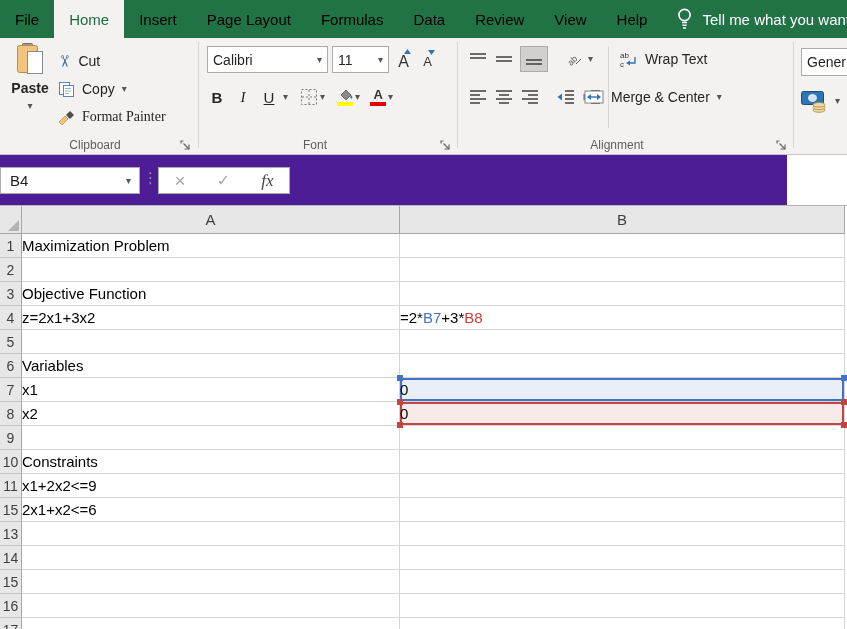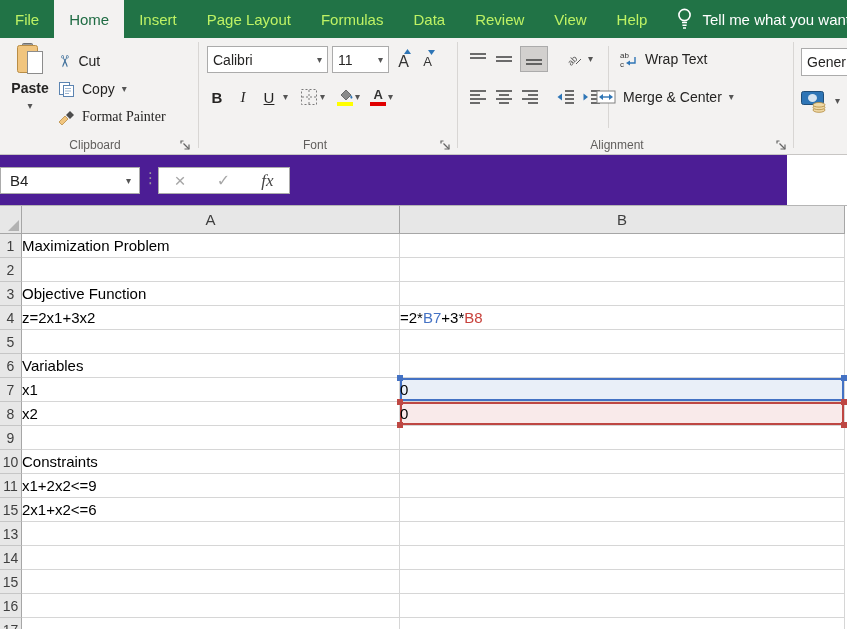--- a/index.html
+++ b/index.html
@@ -4,21 +4,21 @@
 <style>
   * { box-sizing: border-box; margin: 0; padding: 0; }
   html,body { width:847px; height:629px; overflow:hidden; }
   body {
     position:relative; background:#fff;
     font-family:"Liberation Sans","DejaVu Sans",sans-serif;
     -webkit-font-smoothing:antialiased;
   }
   
   .tabbar { position:absolute; left:0; top:0; width:847px; height:38px; background:#217346; display:flex; align-items:stretch; }
-  .tab { color:#bef264; font-size:15px; display:flex; align-items:center; padding:0 15px; cursor:default; white-space:nowrap; }
+  .tab { color:#000000; font-size:15px; display:flex; align-items:center; padding:0 15px; cursor:default; white-space:nowrap; }
   .tab.active { background:#f3f2f1; color:#1e6b43; }
   .tellme { display:flex; align-items:center; color:#fff; font-size:15px; gap:9px; padding-left:14px; white-space:nowrap; overflow:hidden; }
   .bulb { flex:0 0 auto; }
   
   .ribbon { position:absolute; left:0; top:38px; width:847px; height:117px; background:#f3f2f1; border-bottom:1px solid #c8c6c4; }
   .vsep { position:absolute; top:4px; bottom:6px; width:1px; background:#d8d6d4; }
   .grp-label { position:absolute; top:100px; font-size:12px; color:#605e5c; text-align:center; }
   .launcher { position:absolute; top:100px; width:14px; height:14px; display:flex; align-items:center; justify-content:center; }
   .rbtn-row { position:absolute; height:26px; display:flex; align-items:center; gap:7px; font-size:14px; color:#252423; }
   .combo { position:absolute; background:#fff; border:1px solid #ababab; display:flex; align-items:center; font-size:14px; color:#252423; padding:0 5px; }
@@ -258,21 +258,21 @@
     <span>
       <svg width="18" height="17" viewBox="0 0 18 17">
         <text x="0" y="7" font-size="8" fill="#333" font-family="Liberation Sans,sans-serif">ab</text>
         <text x="0" y="16" font-size="8" fill="#333" font-family="Liberation Sans,sans-serif">c</text>
         <path d="M15 6 V12 H9" fill="none" stroke="#2e75b6" stroke-width="1.4"></path>
         <path d="M10 9.5 L6 12 L10 14.5 Z" fill="#2e75b6"></path>
       </svg>
     </span>
     <span>Wrap Text</span>
   </div>
-  <div class="rbtn-row" style="left:596px; top:46px;">
+  <div class="rbtn-row" style="left:584px; top:46px;">
     <span>
       <svg width="20" height="14" viewBox="0 0 20 14">
         <rect x="1" y="1" width="18" height="12" fill="#fff" stroke="#808080"></rect>
         <path d="M5 7 H15" stroke="#2e75b6" stroke-width="1.4"></path>
         <path d="M7 4 L3 7 L7 10 Z" fill="#2e75b6"></path>
         <path d="M13 4 L17 7 L13 10 Z" fill="#2e75b6"></path>
       </svg>
     </span>
     <span>Merge &amp; Center</span>
     <span class="arr">▾</span>

